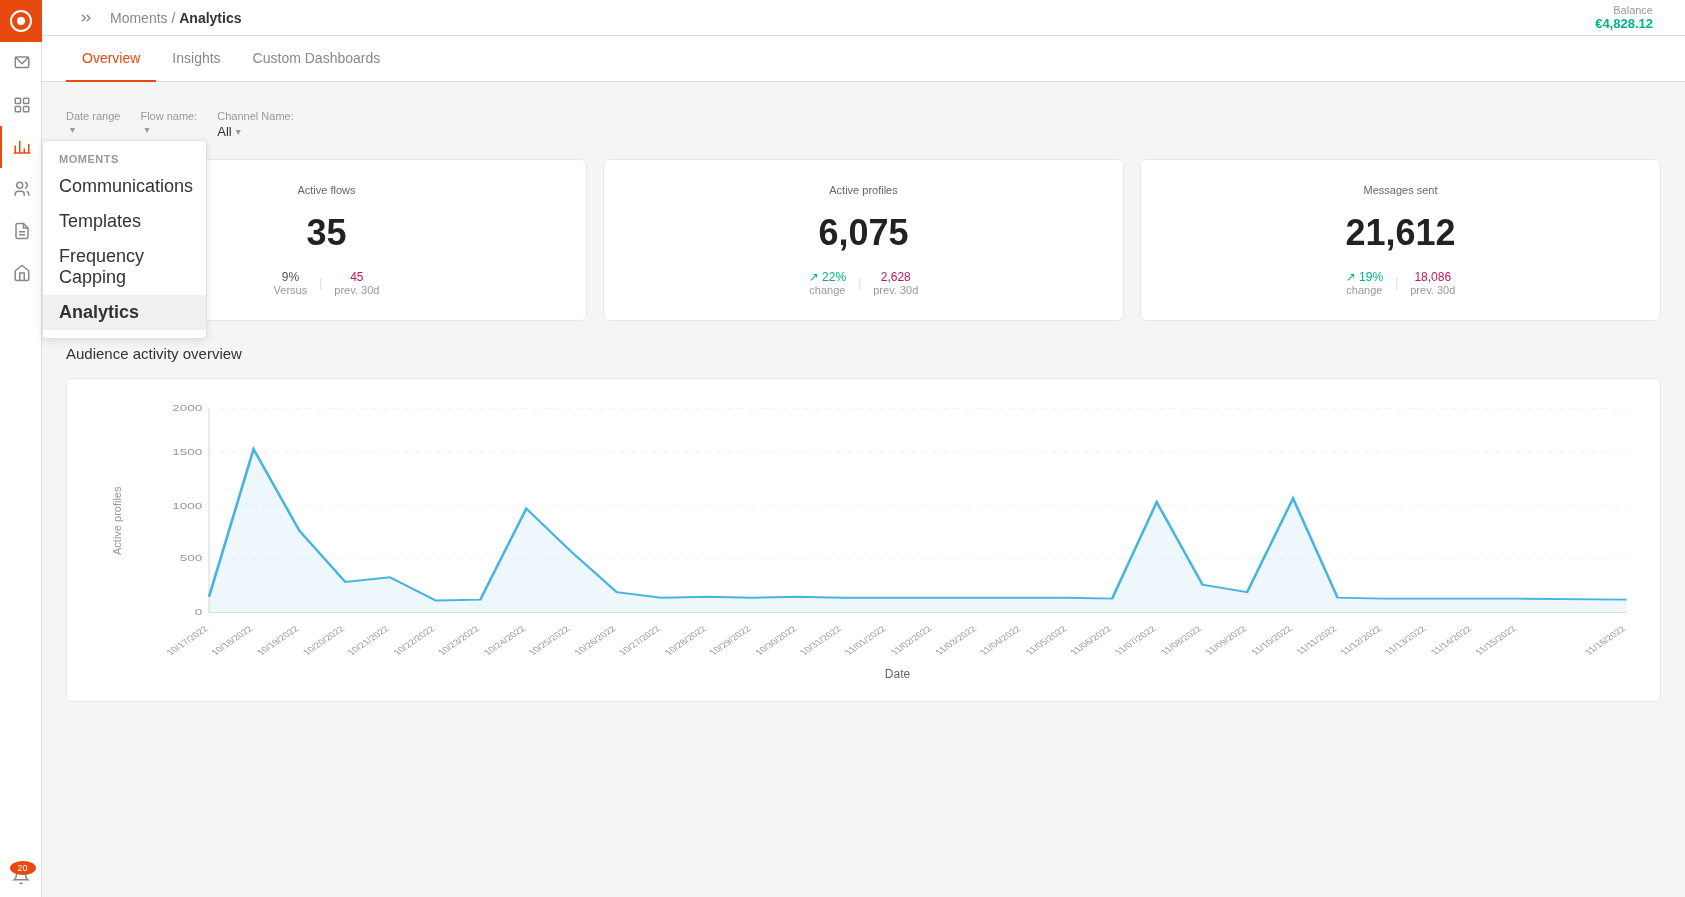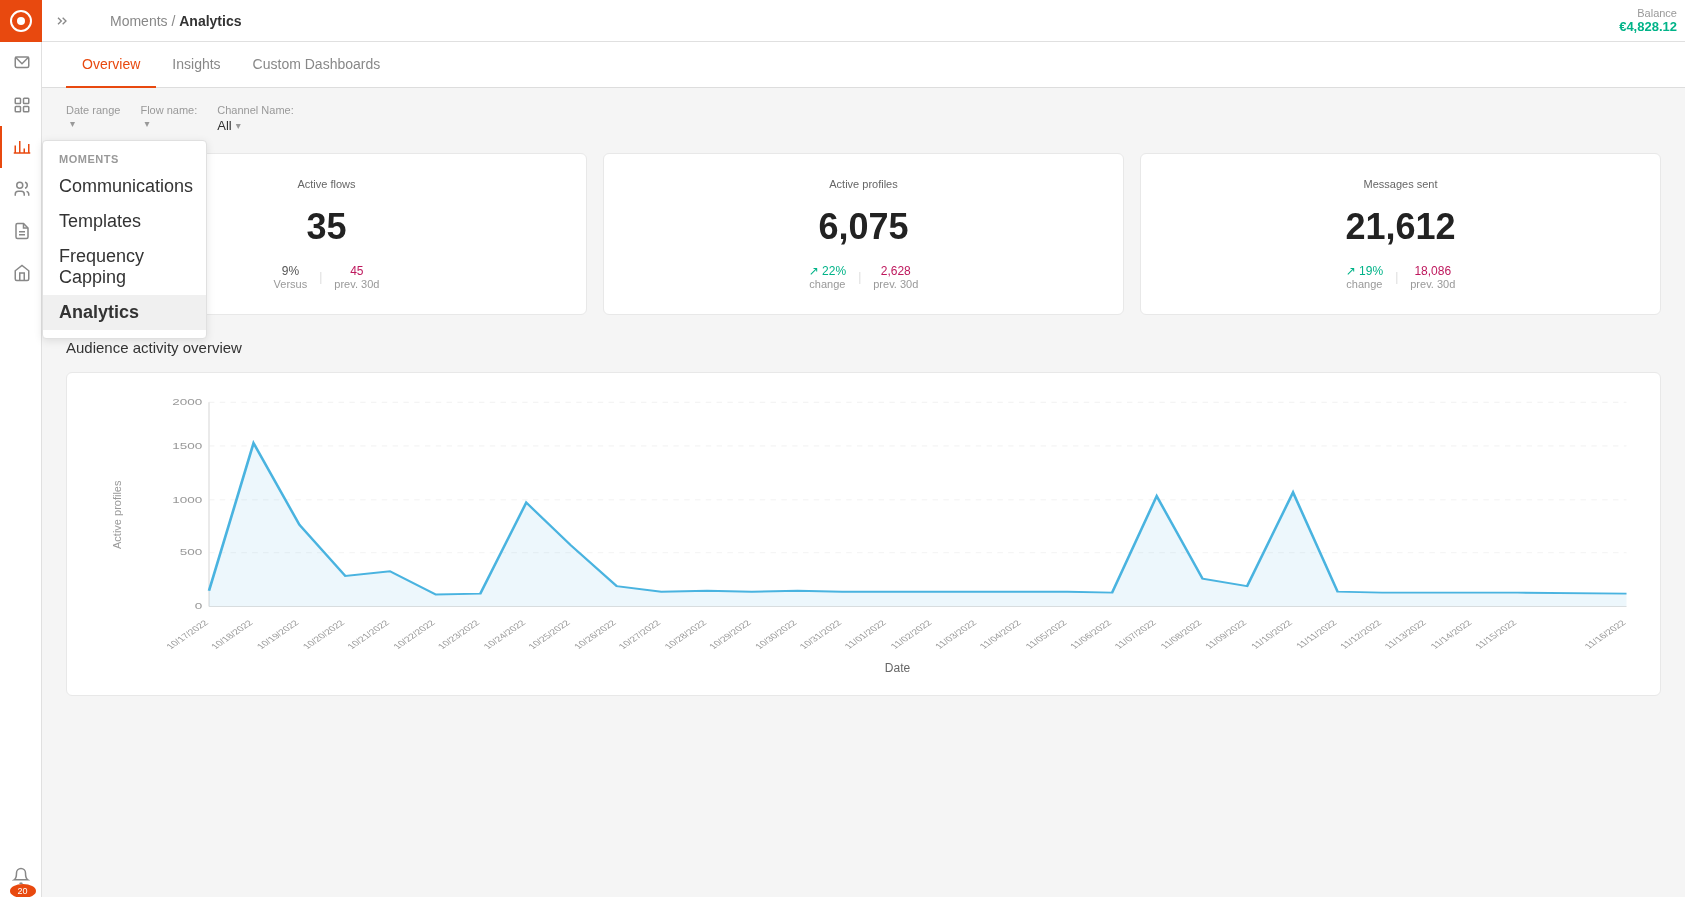--- a/index.html
+++ b/index.html
@@ -58,21 +58,20 @@
       right: 6px;
       background: #e8490f;
       color: white;
       font-size: 9px;
       width: 26px;
       height: 14px;
       border-radius: 50%;
       display: flex;
       align-items: center;
       justify-content: center;
-      margin-top: 23px;
     }
 
     
     .dropdown-menu {
       position: absolute;
       left: 42px;
       top: 140px;
       width: 165px;
       background: #fff;
       border: 1px solid #e0e0e0;
@@ -100,28 +99,27 @@
     
     .main {
       flex: 1;
       display: flex;
       flex-direction: column;
       overflow: hidden;
     }
 
     
     .topbar {
-      height: 42px;
+      height: 36px;
       background: #fff;
       border-bottom: 1px solid #e0e0e0;
       display: flex;
       align-items: center;
-      padding: 0 8px;
+      padding: 0 32px;
       flex-shrink: 0;
-      gap: 24px;
     }
     .topbar-expand {
       width: 24px;
       height: 24px;
       display: flex;
       align-items: center;
       justify-content: center;
       cursor: pointer;
       color: #888;
       margin-right: 12px;
@@ -146,21 +144,21 @@
       padding: 20px 24px;
       background: #f5f5f5;
     }
 
     
     .tabs {
       display: flex;
       border-bottom: 1px solid #ddd;
       margin-bottom: 20px;
       background: #fff;
-      margin: -20px -24px 16px -24px;
+      margin: -20px -24px 28px -24px;
       padding: 0 24px;
     }
     .tab {
       padding: 14px 16px;
       font-size: 14px;
       color: #888;
       cursor: pointer;
       border-bottom: 2px solid transparent;
       margin-bottom: -1px;
     }

